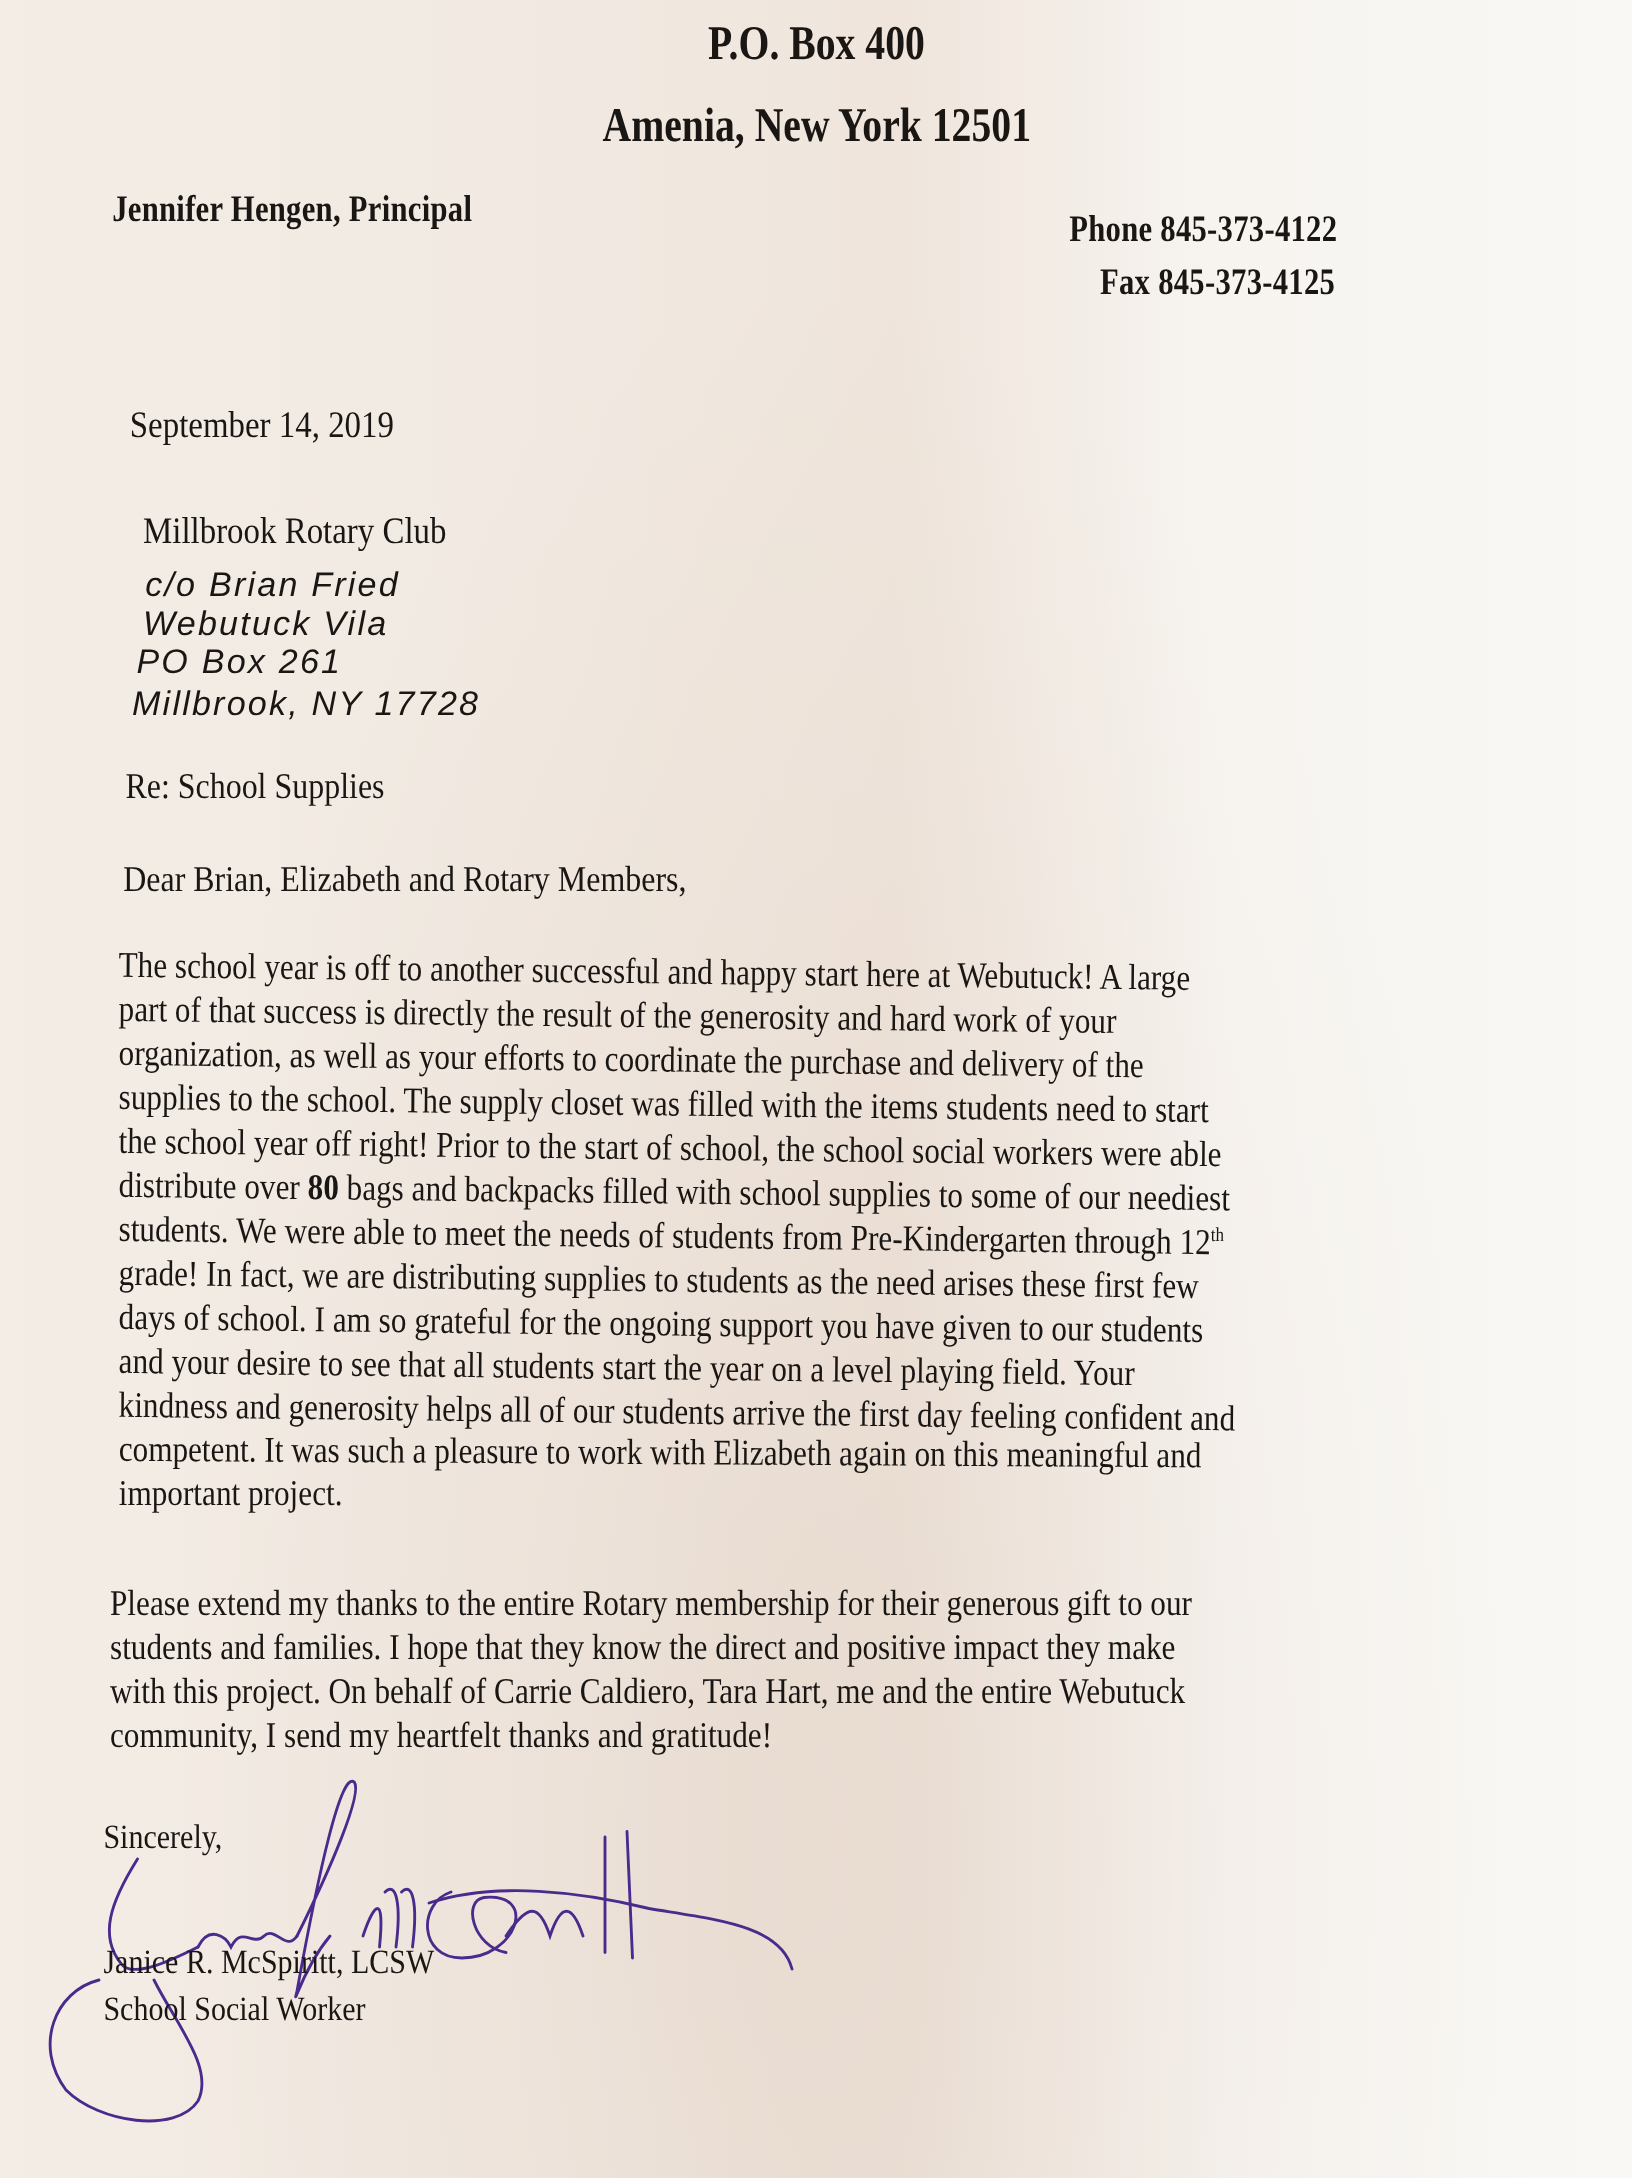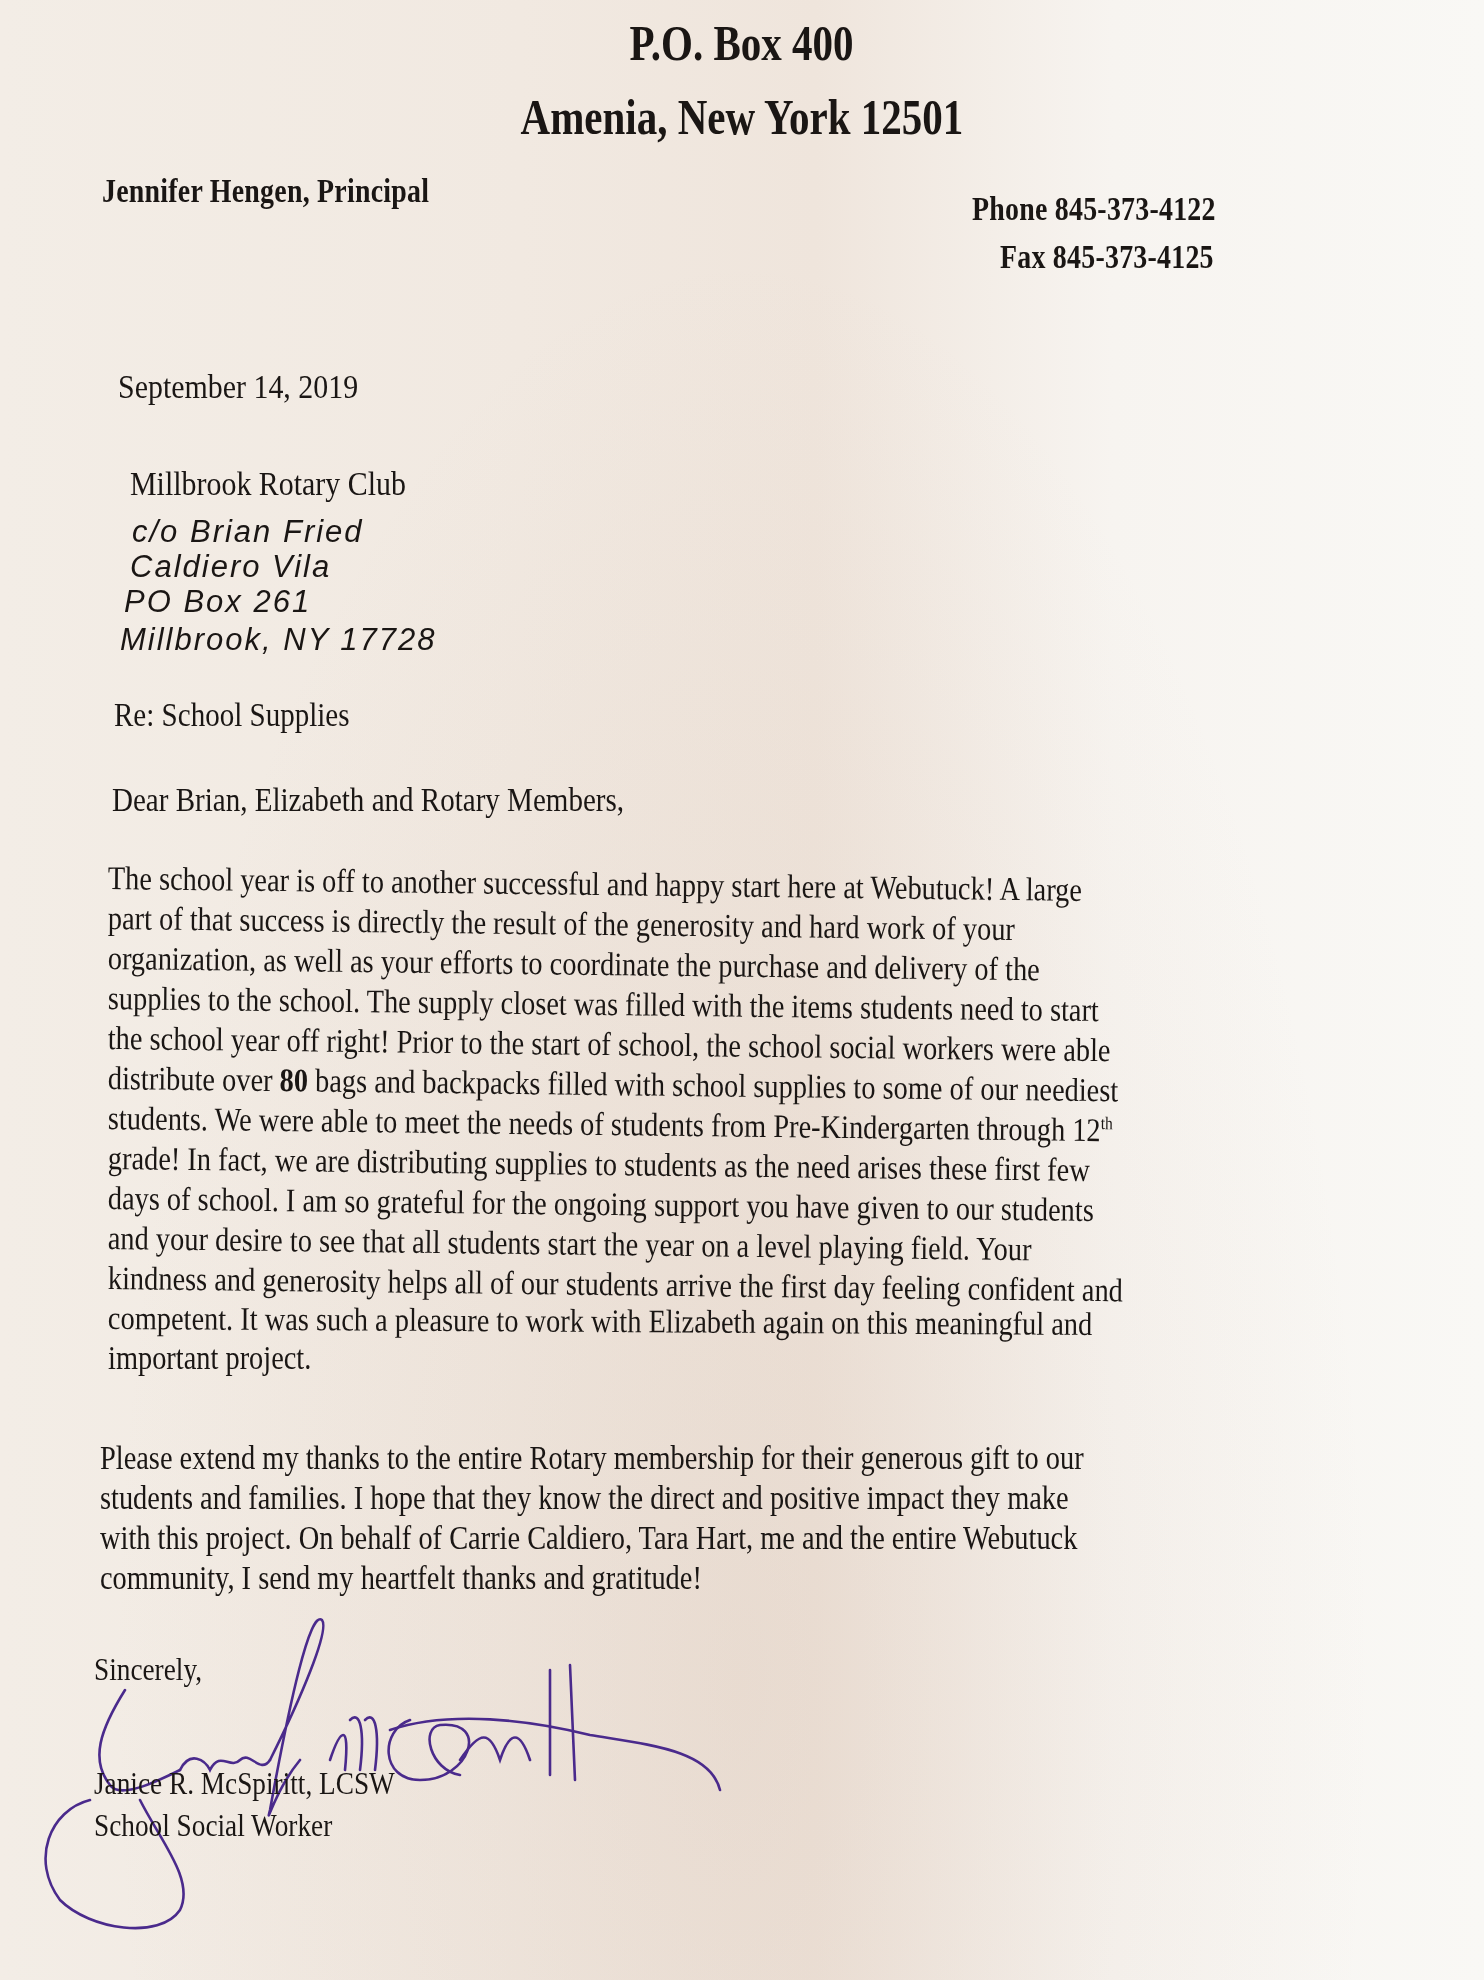--- a/index.html
+++ b/index.html
@@ -8,21 +8,21 @@
     background: linear-gradient(90deg, #f3ede6 0%, #f1e9e1 35%, #efe5dc 55%, #f7f4f0 75%, #f9f8f5 100%);
     font-family: "Liberation Serif", serif; color: #1a1614;
   }
   .shade {
     position: absolute; left: 0; top: 0; width: 1484px; height: 1980px;
     background: radial-gradient(ellipse at 50% 85%, rgba(200,170,150,0.18), rgba(255,255,255,0) 60%);
     pointer-events: none;
   }
   .abs { position: absolute; white-space: nowrap; }
   .hdr { font-weight: bold; font-size: 37px; transform: scaleX(0.82); transform-origin: left top; letter-spacing: 0.3px; }
-  .hdr-center { left: 0; width: 1484px; text-align: center; font-weight: bold; font-size: 50px; }
+  .hdr-center { left: 0; width: 1484px; text-align: center; font-weight: bold; font-size: 44px; }
   .hdr-center span { display: inline-block; transform: scaleX(0.82); }
   .addr { font-size: 33px; transform: scaleX(0.88); transform-origin: left top; }
   .addr-italic { font-size: 31px; letter-spacing: 2px; font-family: "Liberation Sans", sans-serif; font-style: italic; font-weight: normal; }
   .body-line { font-size: 33px; transform-origin: left top; }
   .signature { position: absolute; left: 30px; top: 1610px; width: 720px; height: 320px; }
 </style>
 </head>
 <body>
 
 <div class="shade"></div>
@@ -30,21 +30,21 @@
 <div class="abs hdr-center" style="top:14px;"><span>P.O. Box 400</span></div>
 <div class="abs hdr-center" style="top:88px;font-family:Liberation Serif, serif;"><span>Amenia, New York 12501</span></div>
 <div class="abs hdr" style="left:102px; top:172px; font-size:34px;">Jennifer Hengen, Principal</div>
 <div class="abs hdr" style="left:972px; top:190px; font-size:34px;">Phone 845-373-4122</div>
 <div class="abs hdr" style="left:1000px; top:238px; font-size:34px;">Fax 845-373-4125</div>
 
 <div class="abs addr" style="left:118px; top:368px; font-size:34px;">September 14, 2019</div>
 
 <div class="abs addr" style="left:130px; top:465px; font-size:34px;">Millbrook Rotary Club</div>
 <div class="abs addr-italic" style="left:132px; top:514px;">c/o Brian Fried</div>
-<div class="abs addr-italic" style="left:130px; top:549px;">Caldiero Vila</div>
+<div class="abs addr-italic" style="left:130px; top:549px;">Webutuck Vila</div>
 <div class="abs addr-italic" style="left:124px; top:584px;">PO Box 261</div>
 <div class="abs addr-italic" style="left:120px; top:622px;">Millbrook, NY  17728</div>
 
 <div class="abs addr" style="left:114px; top:697px;">Re: School Supplies</div>
 <div class="abs addr" style="left:112px; top:782px;">Dear Brian, Elizabeth and Rotary Members,</div>
 
 <div>
   <div class="abs body-line" style="left:108px; top:860px; transform:scaleX(0.86) rotate(0.6deg);">The school year is off to another successful and happy start here at Webutuck! A large</div>
   <div class="abs body-line" style="left:108px; top:900px; transform:scaleX(0.86) rotate(0.6deg);">part of that success is directly the result of the generosity and hard work of your</div>
   <div class="abs body-line" style="left:108px; top:940px; transform:scaleX(0.86) rotate(0.6deg);">organization, as well as your efforts to coordinate the purchase and delivery of the</div>

